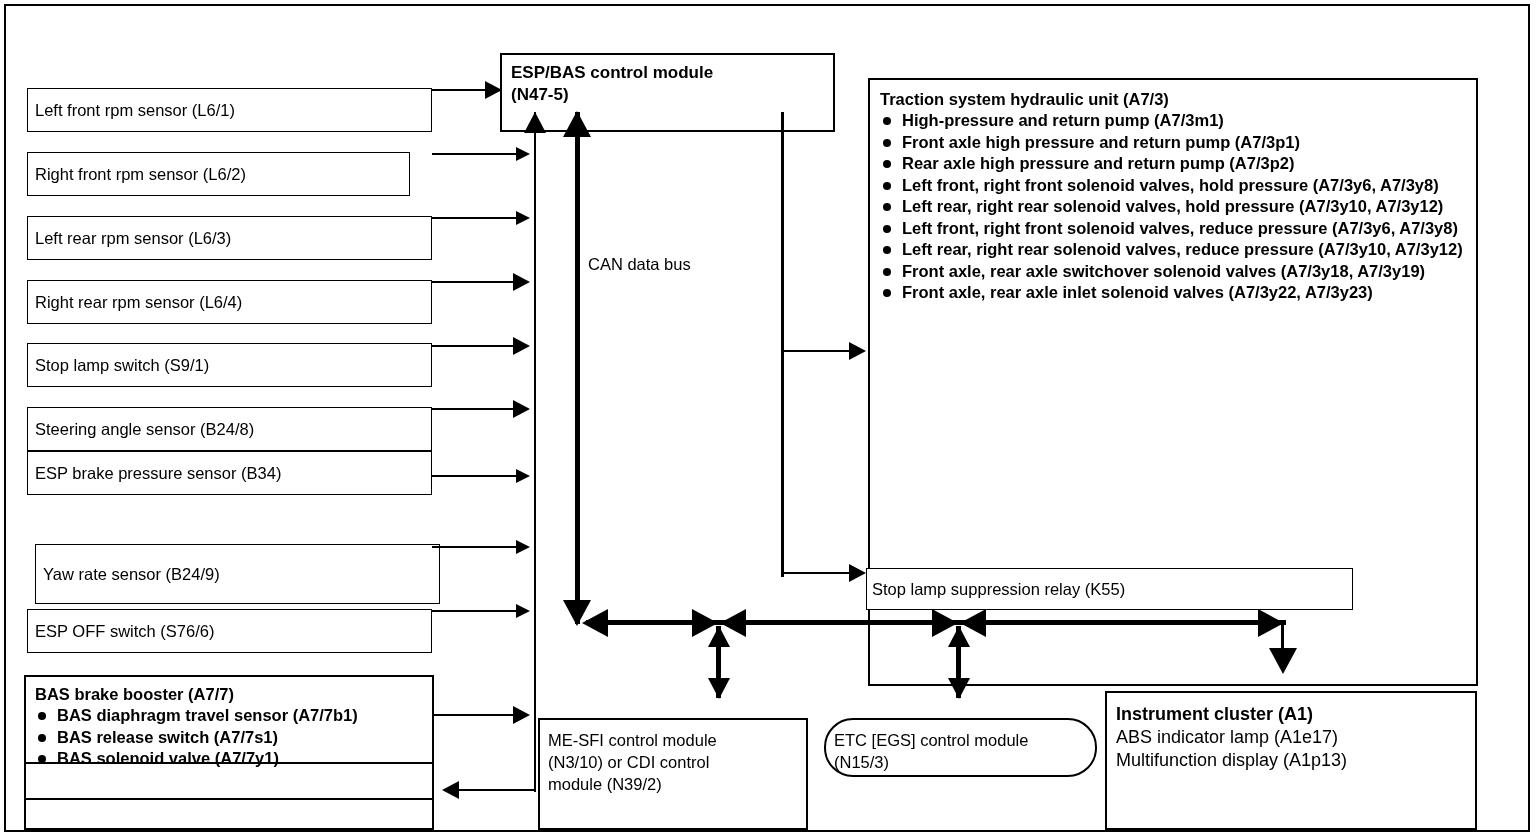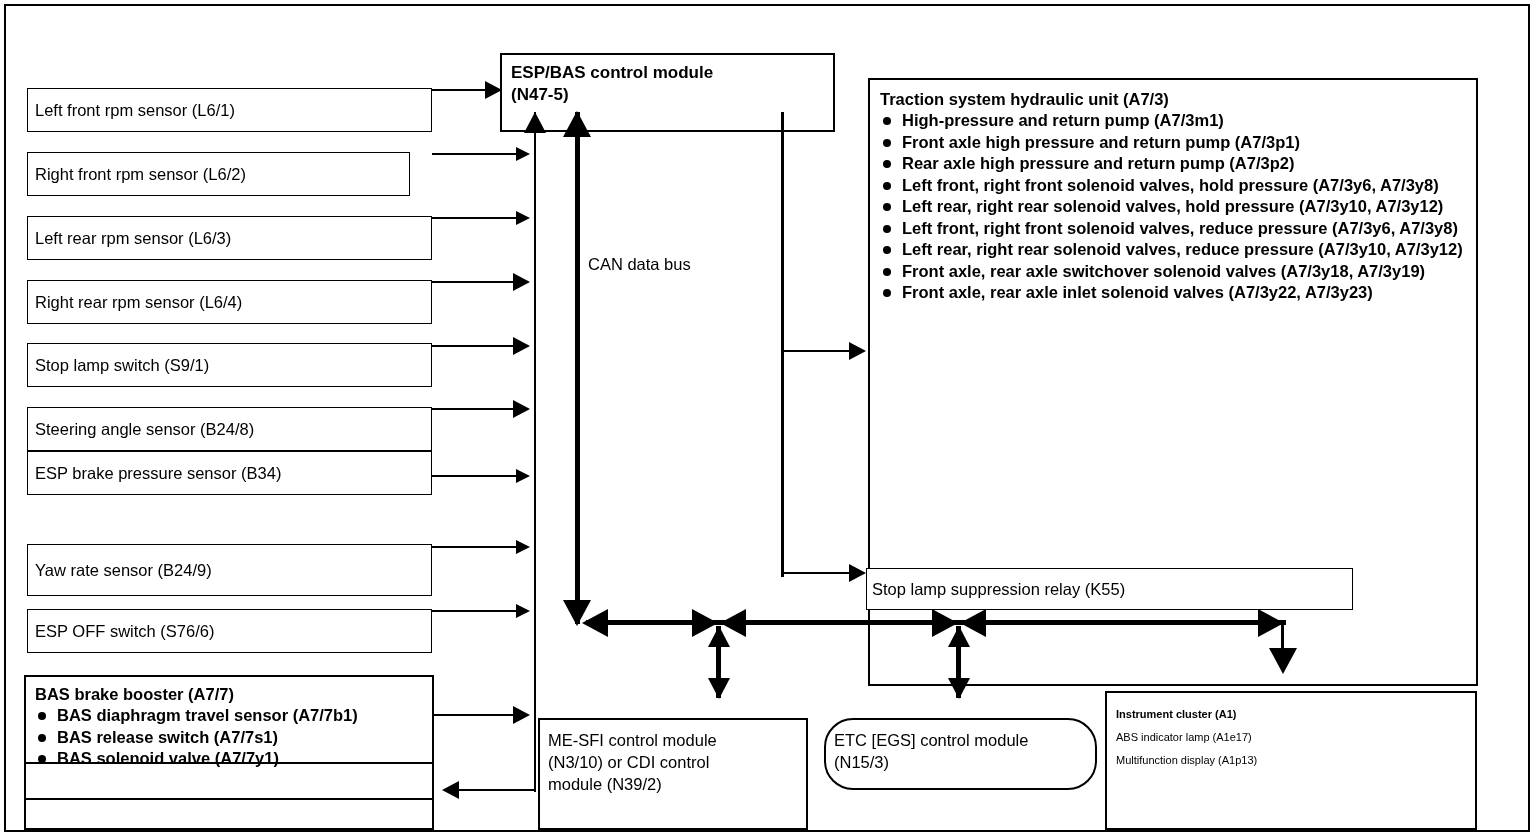--- a/index.html
+++ b/index.html
@@ -68,21 +68,21 @@
   </div>
   <div class="box" style="left:27px;top:323px;width:405px;height:44px;padding-left:32px;">
     <div class="txt">Stop lamp switch (S9/1)</div>
   </div>
   <div class="box" style="left:27px;top:387px;width:405px;height:44px;">
     <div class="txt">Steering angle sensor (B24/8)</div>
   </div>
   <div class="box" style="left:27px;top:431px;width:405px;height:44px;">
     <div class="txt">ESP brake pressure sensor (B34)</div>
   </div>
-  <div class="box" style="left:27px;top:524px;width:405px;height:52px;padding-left:44px;">
+  <div class="box" style="left:35px;top:524px;width:405px;height:60px;padding-left:44px;">
     <div class="txt">Yaw rate sensor (B24/9)</div>
   </div>
   <div class="box" style="left:27px;top:589px;width:405px;height:44px;">
     <div class="txt">ESP OFF switch (S76/6)</div>
   </div>
 
   <div class="box thick" style="left:24px;top:655px;width:410px;height:155px;">
     <div class="txt-top">
       <div class="bold">BAS brake booster (A7/7)</div>
       <ul class="bl">
@@ -125,29 +125,29 @@
   </div>
 
   <div class="box thick" style="left:538px;top:698px;width:270px;height:112px;">
     <div class="txt-top" style="left:8px;top:9px;font-size:16.5px;line-height:22px;">
       <div>ME-SFI control module</div>
       <div>(N3/10) or CDI control</div>
       <div>module (N39/2)</div>
     </div>
   </div>
 
-  <div class="box thick" style="left:824px;top:698px;width:273px;height:72px;border-radius:29px;">
+  <div class="box thick" style="left:824px;top:698px;width:273px;height:59px;border-radius:29px;">
     <div class="txt-top" style="left:8px;top:9px;font-size:16.5px;line-height:22px;">
       <div>ETC [EGS] control module</div>
       <div>(N15/3)</div>
     </div>
   </div>
 
   <div class="box thick" style="left:1105px;top:671px;width:372px;height:139px;">
-    <div class="txt-top" style="left:9px;top:10px;font-size:11px;line-height:23px;">
+    <div class="txt-top" style="left:9px;top:10px;font-size:18px;line-height:23px;">
       <div class="bold">Instrument cluster (A1)</div>
       <div>ABS indicator lamp (A1e17)</div>
       <div>Multifunction display (A1p13)</div>
     </div>
   </div>
 
   <div class="vl thin" style="left:534px;top:112px;width:2px;height:510px;"></div>
   <div class="ar u mid" style="left:524px;top:112px;"></div>
 
   <div class="hl" style="left:432px;top:89px;width:56px;"></div>

